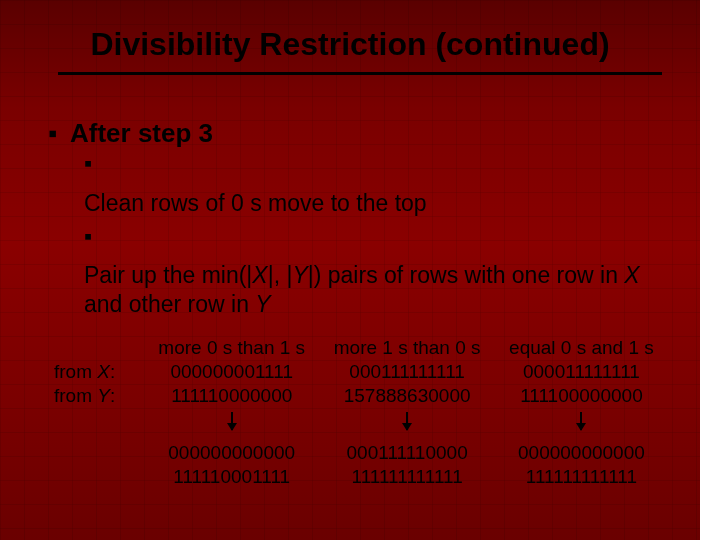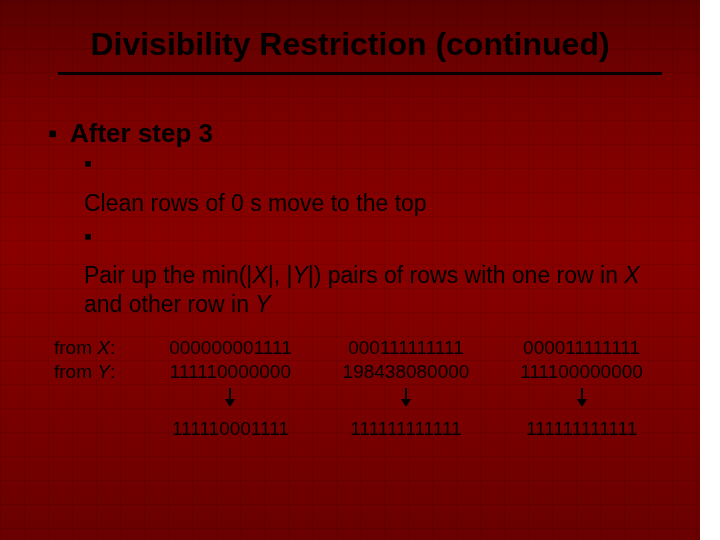--- a/index.html
+++ b/index.html
@@ -148,37 +148,49 @@
       <span class="bullet">▪</span><span class="text">Clean rows of 0 s move to the top</span>
     </div>
     <div class="lvl2">
       <span class="bullet">▪</span><span class="text">Pair up the min(|<span class="italic">X</span>|, |<span class="italic">Y</span>|) pairs of rows with one row in <span class="italic">X</span> and other row in <span class="italic">Y</span></span>
     </div>
   </div>
 
   <div class="table-zone">
     <table>
       <tbody>
+          <tr>
+        <td class="labelcol"></td>
+        <td>more 0 s than 1 s</td>
+        <td>more 1 s than 0 s</td>
+        <td>equal 0 s and 1 s</td>
+      </tr>
       <tr>
         <td class="labelcol">from <span class="italic">X</span>:</td>
         <td>000000001111</td>
         <td>000111111111</td>
         <td>000011111111</td>
       </tr>
       <tr>
         <td class="labelcol">from <span class="italic">Y</span>:</td>
         <td>111110000000</td>
-        <td>198438080000</td>
+        <td>157888630000</td>
         <td>111100000000</td>
       </tr>
       <tr class="arrow-row">
         <td class="labelcol"></td>
         <td><span class="arrow"></span></td>
         <td><span class="arrow"></span></td>
         <td><span class="arrow"></span></td>
+      </tr>
+      <tr>
+        <td class="labelcol"></td>
+        <td>000000000000</td>
+        <td>000111110000</td>
+        <td>000000000000</td>
       </tr>
       <tr>
         <td class="labelcol"></td>
         <td>111110001111</td>
         <td>111111111111</td>
         <td>111111111111</td>
       </tr>
     </tbody>
       </table>
   </div>

